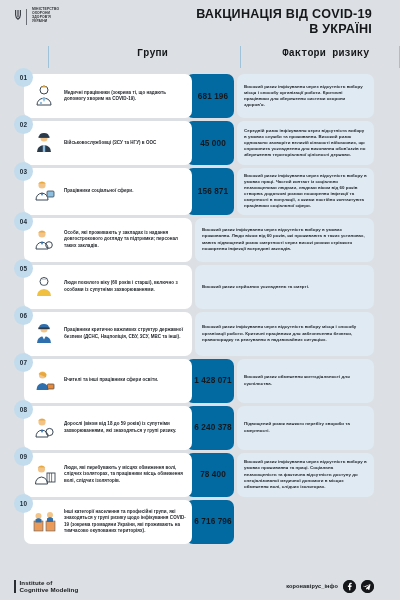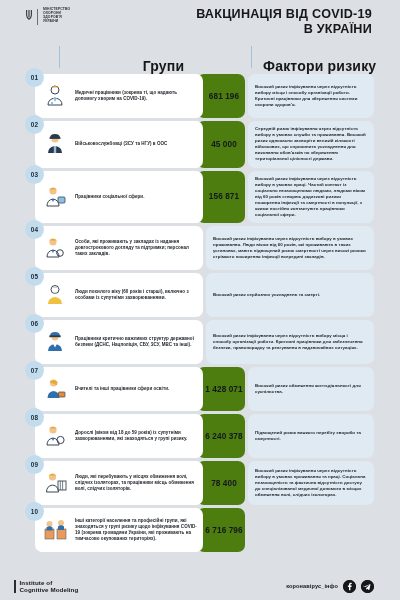--- a/index.html
+++ b/index.html
@@ -4,21 +4,21 @@
 <style>
   html,body{margin:0;padding:0;}
   body{
     width:400px;height:600px;
     background:#dcdfe3;
     font-family:"Liberation Sans","DejaVu Sans",sans-serif;
     color:#1d1d1f;
     overflow:hidden;
     position:relative;
   }
-  .page{width:386px;height:600px;position:relative;box-sizing:border-box;padding-left:11px;}
+  .page{width:386px;height:600px;position:relative;box-sizing:border-box;}
 
   
   .header{height:46px;position:relative;}
   .logo{position:absolute;left:14px;top:8px;display:flex;align-items:flex-start;gap:3px;}
   .logo-trident{
     width:8px;height:14px;position:relative;flex:none;margin-top:1px;
   }
   .logo-trident svg{display:block;}
   .logo-divider{width:1px;height:16px;background:#6b6f75;margin:1px 2px 0 1px;flex:none;}
   .logo-lines{display:flex;flex-direction:column;gap:0px;}
@@ -30,25 +30,26 @@
     position:absolute;right:14px;top:7px;text-align:right;
     font-size:12.6px;line-height:14.6px;font-weight:700;
     letter-spacing:.25px;color:#15171a;
   }
 
   
   .table-head{
     position:relative;height:26px;margin:0 12px 2px 12px;
   }
   .th{
-    position:absolute;top:12px;font-size:14px;font-weight:700;color:#15171a;
+    position:absolute;top:2px;font-size:10px;font-weight:700;color:#15171a;
     letter-spacing:.2px;
+    font-family:Liberation Mono, monospace;
   }
   .th-groups{left:48px;width:185px;text-align:center;}
-  .th-risk{left:240px;width:148px;}
+  .th-risk{left:240px;width:148px;text-align:center;}
   .vrule{position:absolute;top:0;width:1px;height:22px;background:#9fc2d8;}
   .vrule.v1{left:36px;}
   .vrule.v2{left:228px;}
   .vrule.v3{left:387px;}
 
   
   .rows{position:relative;margin:0 12px;}
   .row{
     position:relative;
     display:flex;
@@ -77,21 +78,21 @@
     width:30px;height:30px;flex:none;margin-right:5px;
     display:flex;align-items:center;justify-content:center;
   }
   .icon-box svg{display:block;}
   .group-text{
     font-size:4.5px;line-height:6.2px;color:#22262b;font-weight:600;
     letter-spacing:.05px;
   }
   .num-cell{
     width:48px;flex:none;
-    background:#4d7c0f;
+    background:#0369a1;
     border-radius:7px;
     margin-left:-6px;
     display:flex;align-items:center;justify-content:center;
     font-size:8.2px;font-weight:700;color:#13181d;
     letter-spacing:.1px;
     position:relative;z-index:-1;
     padding-left:6px;
     box-sizing:border-box;
     text-align:right;
   }
@@ -137,21 +138,21 @@
       <span class="logo-divider"></span>
       <span class="logo-lines">
         <span>МІНІСТЕРСТВО</span>
         <span>ОХОРОНИ</span>
         <span>ЗДОРОВ'Я</span>
         <span>УКРАЇНИ</span>
       </span>
     </div>
     <div class="title">
       <div>ВАКЦИНАЦІЯ ВІД COVID-19</div>
-      <div>В УКРАЇНИ</div>
+      <div>В УКРАЇНІ</div>
     </div>
   </div>
 
   <div class="table-head">
     <span class="vrule v1"></span>
     <span class="vrule v2"></span>
     <span class="vrule v3"></span>
     <span class="th th-groups">Групи</span>
     <span class="th th-risk">Фактори ризику</span>
   </div>

